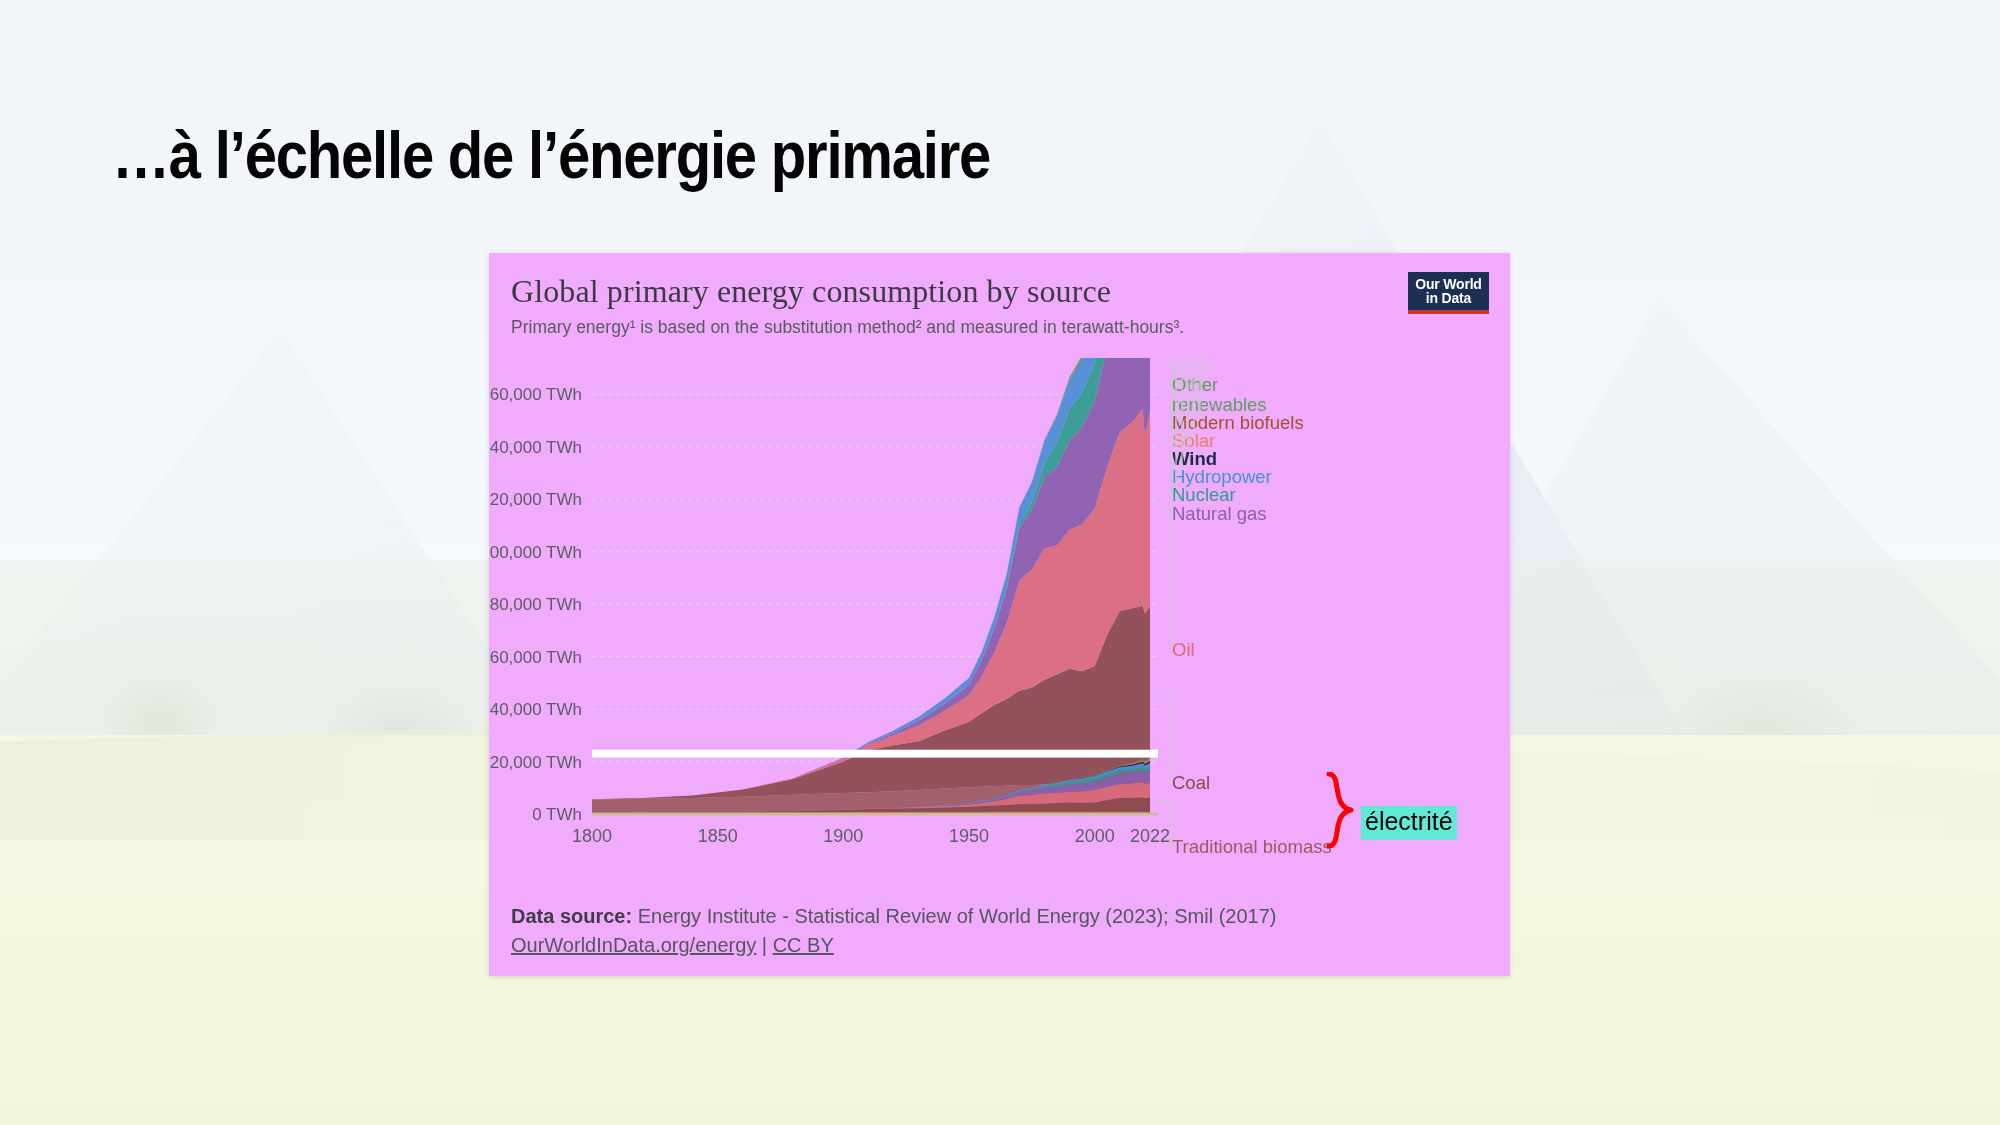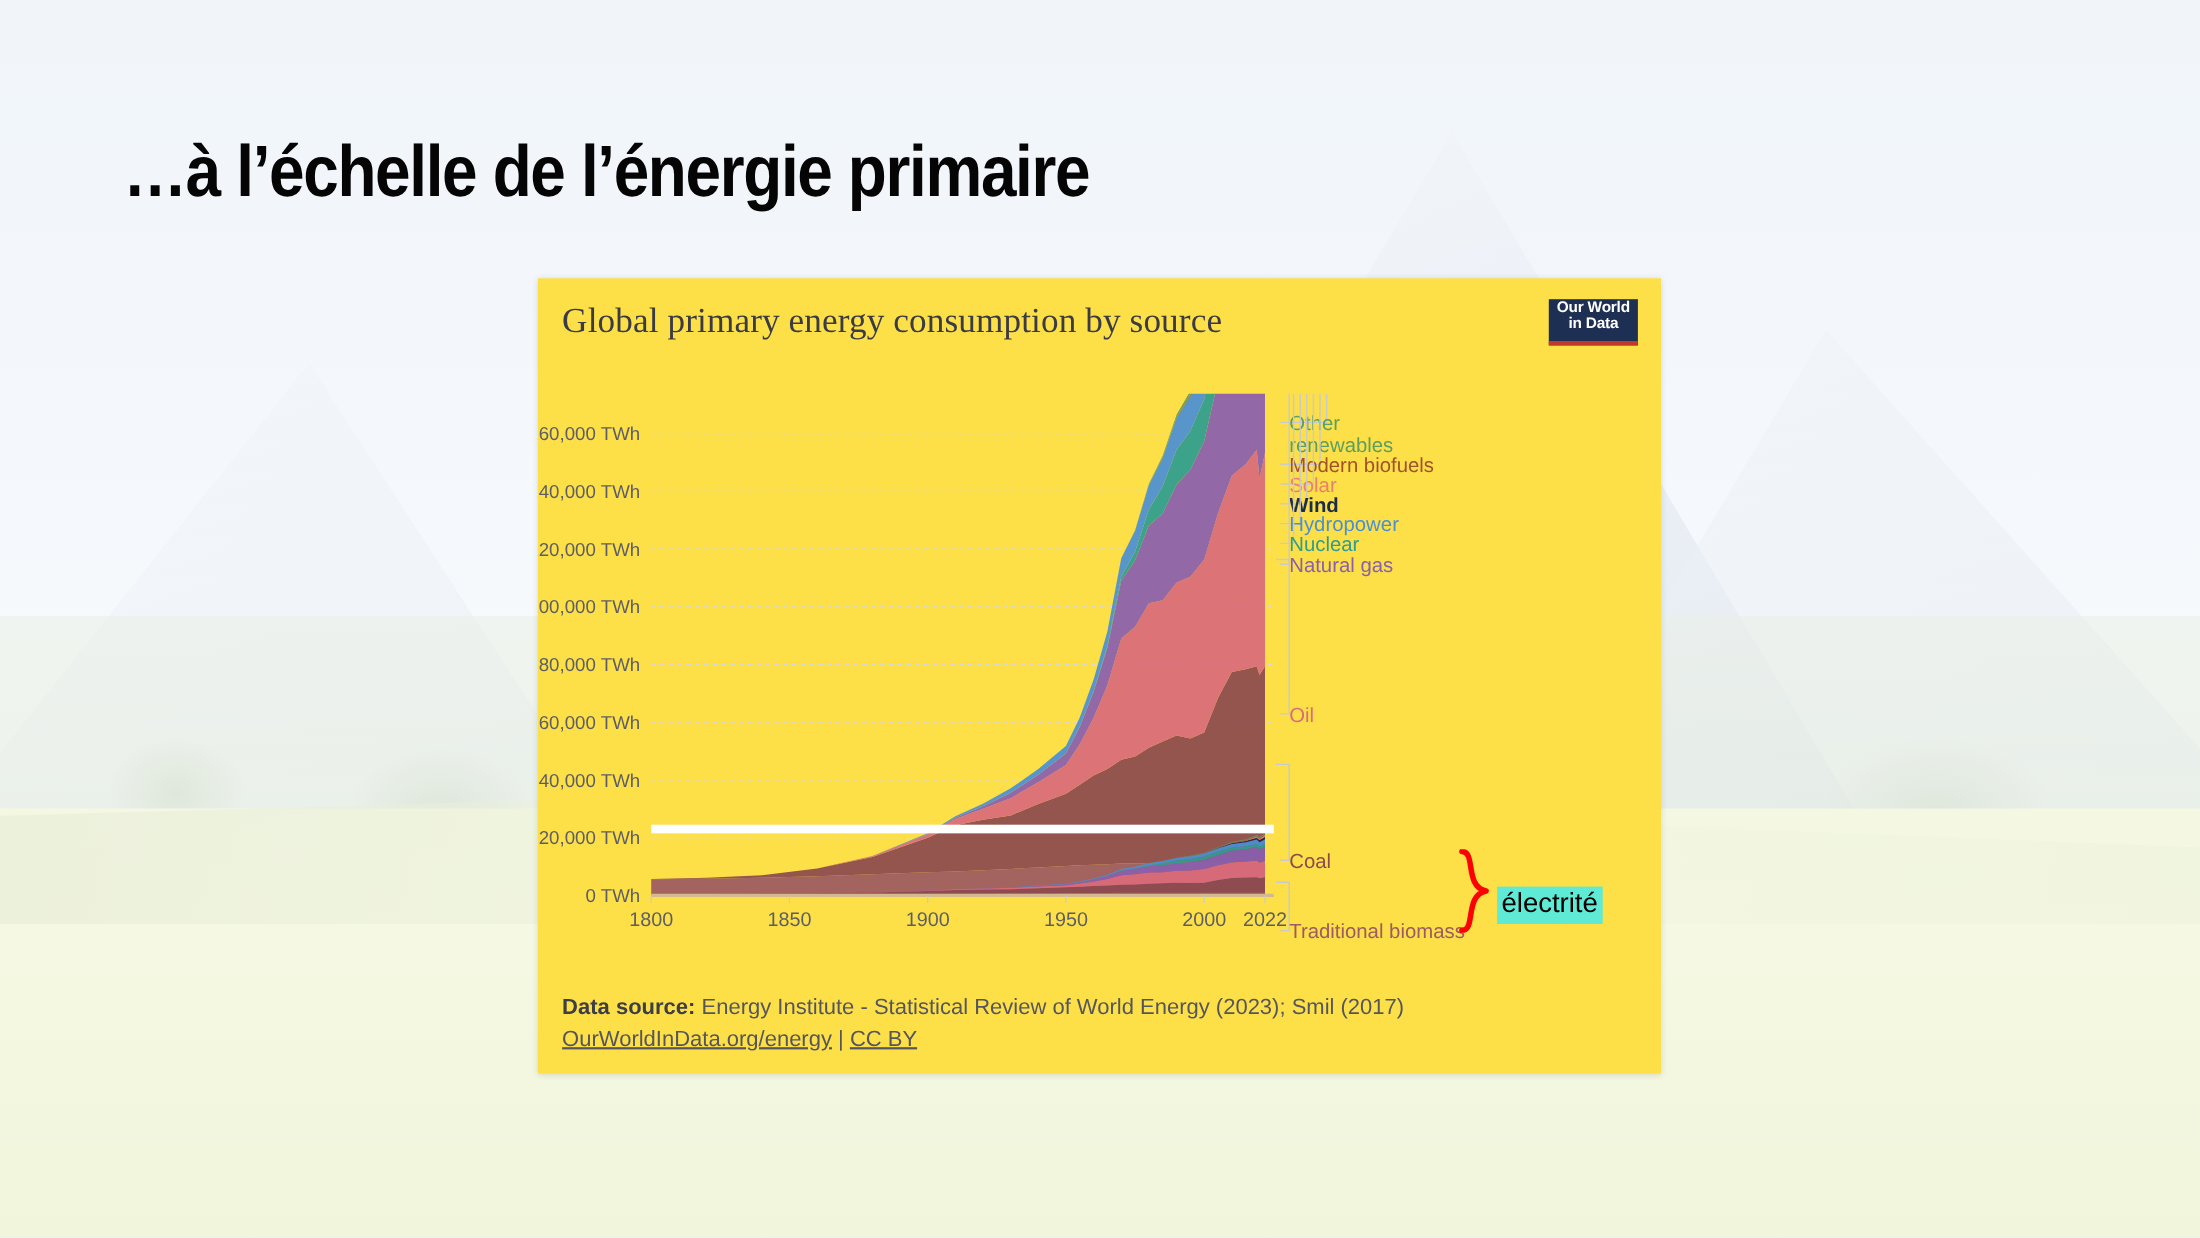--- a/index.html
+++ b/index.html
@@ -47,31 +47,31 @@
     font-family:"Liberation Sans",sans-serif;
     font-weight:bold;font-size:66px;line-height:1;
     letter-spacing:-1.4px;color:#050505;
     transform:scaleX(.88);transform-origin:left center;
     white-space:nowrap;
   }
 
   
   #chart-card{
     position:absolute;left:489px;top:253px;width:1021px;height:723px;
-    background:#fde047;box-shadow:0 1px 6px rgba(0,0,0,.13);
+    background:#f0abfc;box-shadow:0 1px 6px rgba(0,0,0,.13);
   }
   #chart-header{position:absolute;left:22px;top:20px;}
   #chart-title{font-family:"Liberation Serif",serif;font-size:32px;color:#3b3b44;
     letter-spacing:.1px;white-space:nowrap;}
   #chart-subtitle{margin-top:7px;font-size:17.5px;color:#5a5a63;white-space:nowrap;}
 
   
   #owid-logo{position:absolute;right:21px;top:19px;width:81px;height:42px;
     background:#1d2f52;border-bottom:4px solid #c0392b;box-sizing:border-box;
-    display:flex;flex-direction:column;align-items:center;
+    display:flex;flex-direction:column;align-items:center;justify-content:center;
     line-height:1.02;}
   #owid-logo span{color:#fff;font-size:14px;font-weight:bold;letter-spacing:-.2px;}
 
   
   #plot-wrap{position:absolute;left:0;top:105px;width:1021px;height:555px;}
   #plot-svg{position:absolute;left:0;top:0;}
 
   
   #chart-footer{position:absolute;left:22px;bottom:17px;font-size:20px;color:#55555e;
     line-height:1.42;margin-top:16px;}
@@ -99,20 +99,21 @@
   <div class="bg-meadow-sh"></div>
   <div class="bg-wash"></div>
 </div>
 
 <div id="slide-title">…à l’échelle de l’énergie primaire</div>
 
 <div id="chart-card">
 
   <div id="chart-header">
     <div id="chart-title">Global primary energy consumption by source</div>
+    <div id="chart-subtitle">Primary energy¹ is based on the substitution method² and measured in terawatt-hours³.</div>
   </div>
 
   <div id="owid-logo">
     <span>Our World</span>
     <span>in Data</span>
   </div>
 
   <div id="plot-wrap">
     <svg id="plot-svg" width="1021" height="555" viewBox="0 0 1021 555">
       <g id="gridlines">

